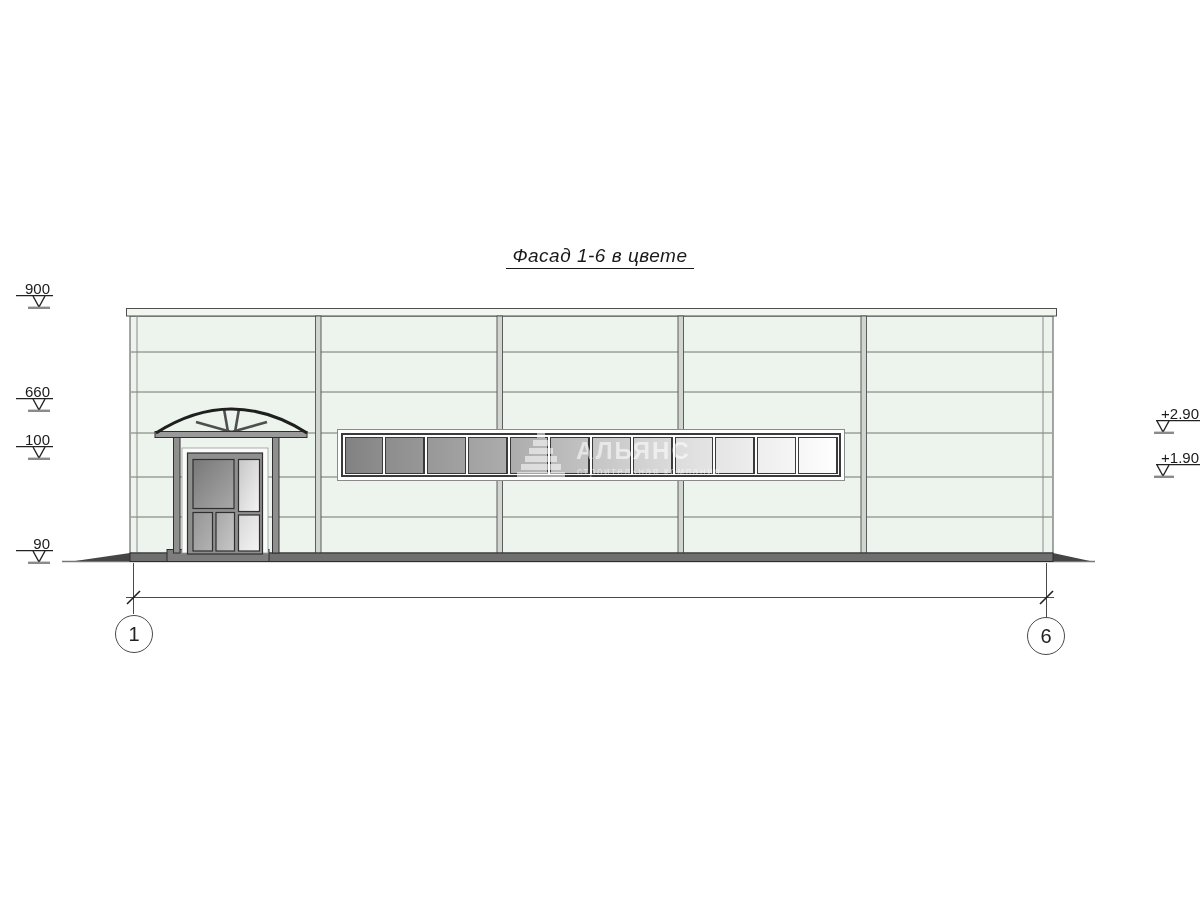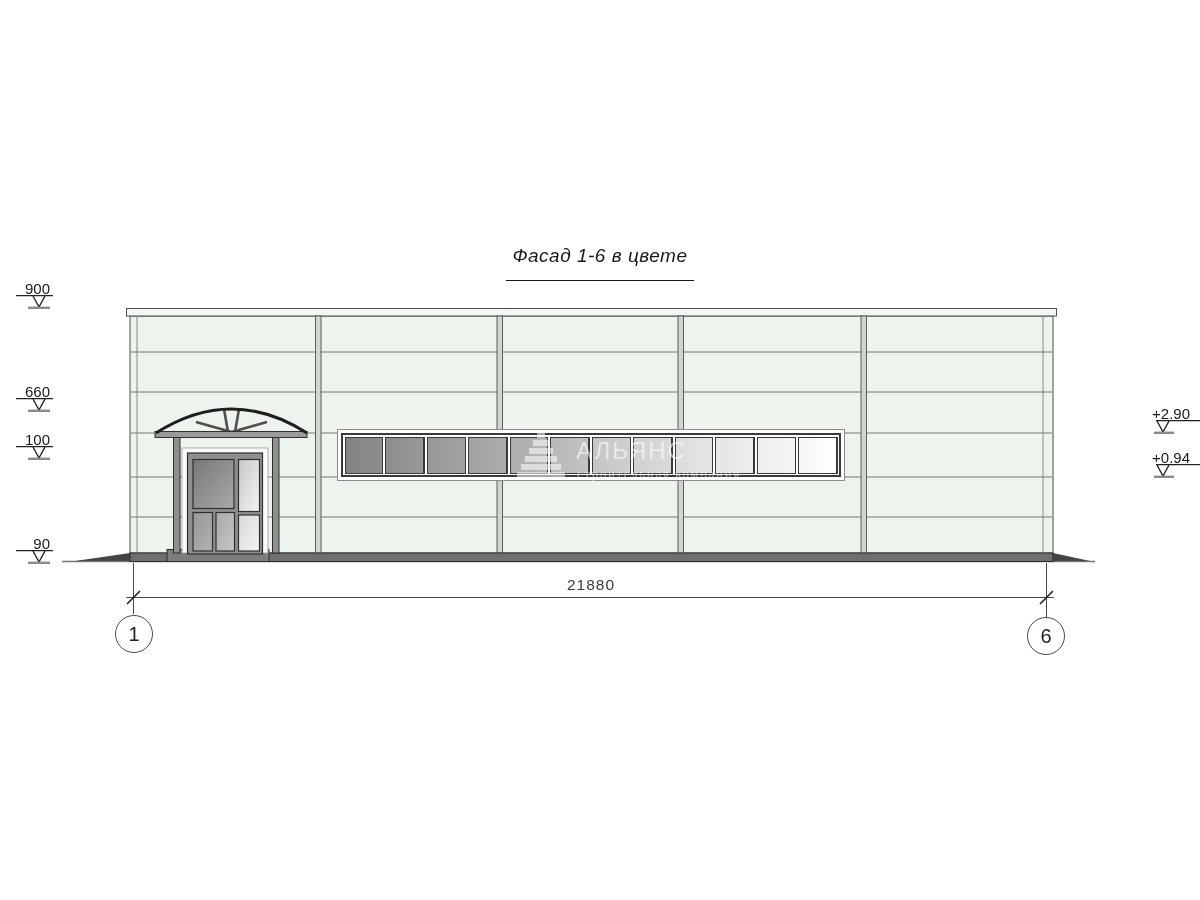--- a/index.html
+++ b/index.html
@@ -3,21 +3,21 @@
 <meta charset="utf-8">
 <style>
   html,body{margin:0;padding:0;background:#fff;}
   .canvas{position:relative;width:1200px;height:900px;background:#ffffff;overflow:hidden;
           font-family:"Liberation Sans",sans-serif;}
   .layer{position:absolute;left:0;top:0;}
 
   
   .title-wrap{position:absolute;left:0;top:245px;width:1200px;text-align:center;}
   .title-text{display:inline-block;font-size:19px;font-style:italic;color:#1a1a1a;
-              border-bottom:1.5px solid #1a1a1a;padding:0 6px 13px 6px;letter-spacing:.5px;}
+              border-bottom:1.5px solid #1a1a1a;padding:0 6px 1px 6px;letter-spacing:.5px;}
 
   
   .window-strip{position:absolute;left:337px;top:429px;width:508px;height:52px;
                 background:#ffffff;border:1px solid #8a8a8a;box-sizing:border-box;padding:3px;}
   .window-inner{width:100%;height:100%;box-sizing:border-box;border:2px solid #3a3a3a;
                 background:#fdfdfd;display:flex;gap:2px;padding:1.5px;}
   .pane{flex:1;border:1.2px solid #3a3a3a;box-sizing:border-box;}
   .pane:nth-child(2n){border-right-width:2.2px;}
   .pane:nth-child(1){background:linear-gradient(to right,#828282,#8d8d8d);}
   .pane:nth-child(2){background:linear-gradient(to right,#8d8d8d,#979797);}
@@ -27,32 +27,32 @@
   .pane:nth-child(6){background:linear-gradient(to right,#b8b8b8,#c2c2c2);}
   .pane:nth-child(7){background:linear-gradient(to right,#c5c5c5,#cfcfcf);}
   .pane:nth-child(8){background:linear-gradient(to right,#d0d0d0,#dadada);}
   .pane:nth-child(9){background:linear-gradient(to right,#dcdcdc,#e4e4e4);}
   .pane:nth-child(10){background:linear-gradient(to right,#e5e5e5,#ededed);}
   .pane:nth-child(11){background:linear-gradient(to right,#eeeeee,#f5f5f5);}
   .pane:nth-child(12){background:linear-gradient(to right,#f6f6f6,#ffffff);}
 
   
   .watermark{position:absolute;left:510px;top:427px;width:210px;height:55px;pointer-events:none;}
-  .wm-name{position:absolute;left:66px;top:10px;font-size:24px;font-weight:normal;
+  .wm-name{position:absolute;left:66px;top:10px;font-size:24px;font-weight:bold;
            color:rgba(255,255,255,.58);letter-spacing:2px;white-space:nowrap;}
-  .wm-tag{position:absolute;left:67px;top:39px;font-size:13px;color:rgba(255,255,255,.52);
-          letter-spacing:1.6px;white-space:nowrap;font-family:Liberation Serif, serif;}
+  .wm-tag{position:absolute;left:67px;top:39px;font-size:10px;color:rgba(255,255,255,.52);
+          letter-spacing:1.6px;white-space:nowrap;}
 
   
   .elev{position:absolute;height:32px;}
   .elev-left{left:16px;width:40px;}
   .elev-right{right:0;width:47px;}
   .elev .elev-text{position:absolute;bottom:12px;font-size:15px;color:#1a1a1a;white-space:nowrap;}
   .elev-left .elev-text{right:6px;}
-  .elev-right .elev-text{right:10px;}
+  .elev-right .elev-text{right:1px;}
   .elev svg{position:absolute;bottom:0;left:0;}
 
   
   .dim-text{position:absolute;left:0;top:576px;width:1182px;text-align:center;
             font-size:15.5px;color:#3a3a3a;letter-spacing:1px;}
 
   
   .axis-circle{position:absolute;width:38px;height:38px;border:1.3px solid #4a4a4a;border-radius:50%;
                background:#fff;display:flex;align-items:center;justify-content:center;
                font-size:20px;color:#222;box-sizing:border-box;}
@@ -218,30 +218,29 @@
   <div class="elev elev-right" style="top:402px">
     <span class="elev-text">+2.90</span>
     <svg width="47" height="14">
       <line x1="3" y1="0.6" x2="47" y2="0.6" stroke="#222" stroke-width="1.2"></line>
       <line x1="4" y1="1" x2="10" y2="12" stroke="#222" stroke-width="1.4"></line>
       <line x1="16" y1="1" x2="10" y2="12" stroke="#222" stroke-width="1.4"></line>
       <line x1="1" y1="12.8" x2="21" y2="12.8" stroke="#8a8a8a" stroke-width="2.4"></line>
     </svg>
   </div>
   <div class="elev elev-right" style="top:446px">
-    <span class="elev-text">+0.94</span>
+    <span class="elev-text">+1.90</span>
     <svg width="47" height="14">
       <line x1="3" y1="0.6" x2="47" y2="0.6" stroke="#222" stroke-width="1.2"></line>
       <line x1="4" y1="1" x2="10" y2="12" stroke="#222" stroke-width="1.4"></line>
       <line x1="16" y1="1" x2="10" y2="12" stroke="#222" stroke-width="1.4"></line>
       <line x1="1" y1="12.8" x2="21" y2="12.8" stroke="#8a8a8a" stroke-width="2.4"></line>
     </svg>
   </div>
 
-  <div class="dim-text">21880</div>
 
   <div class="axis-circle" style="left:115px;top:615px">
     <span>1</span>
   </div>
   <div class="axis-circle" style="left:1027px;top:617px">
     <span>6</span>
   </div>
 
 </div>
 

